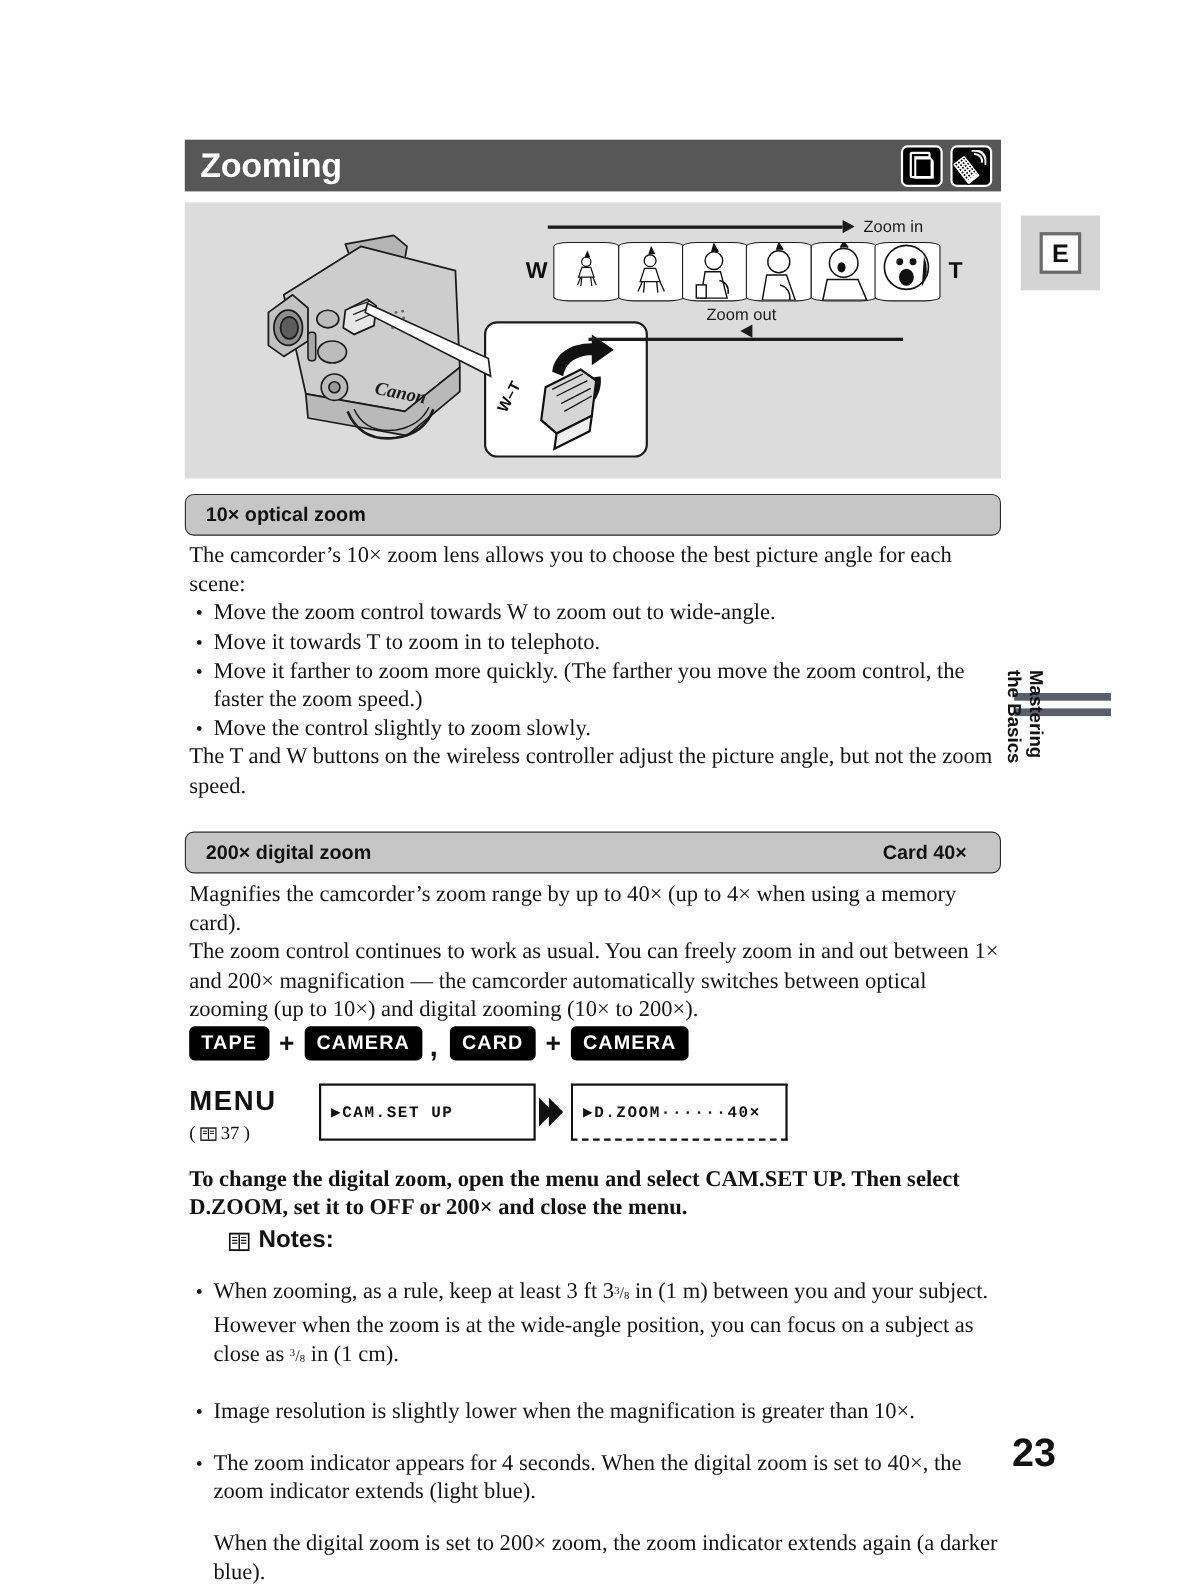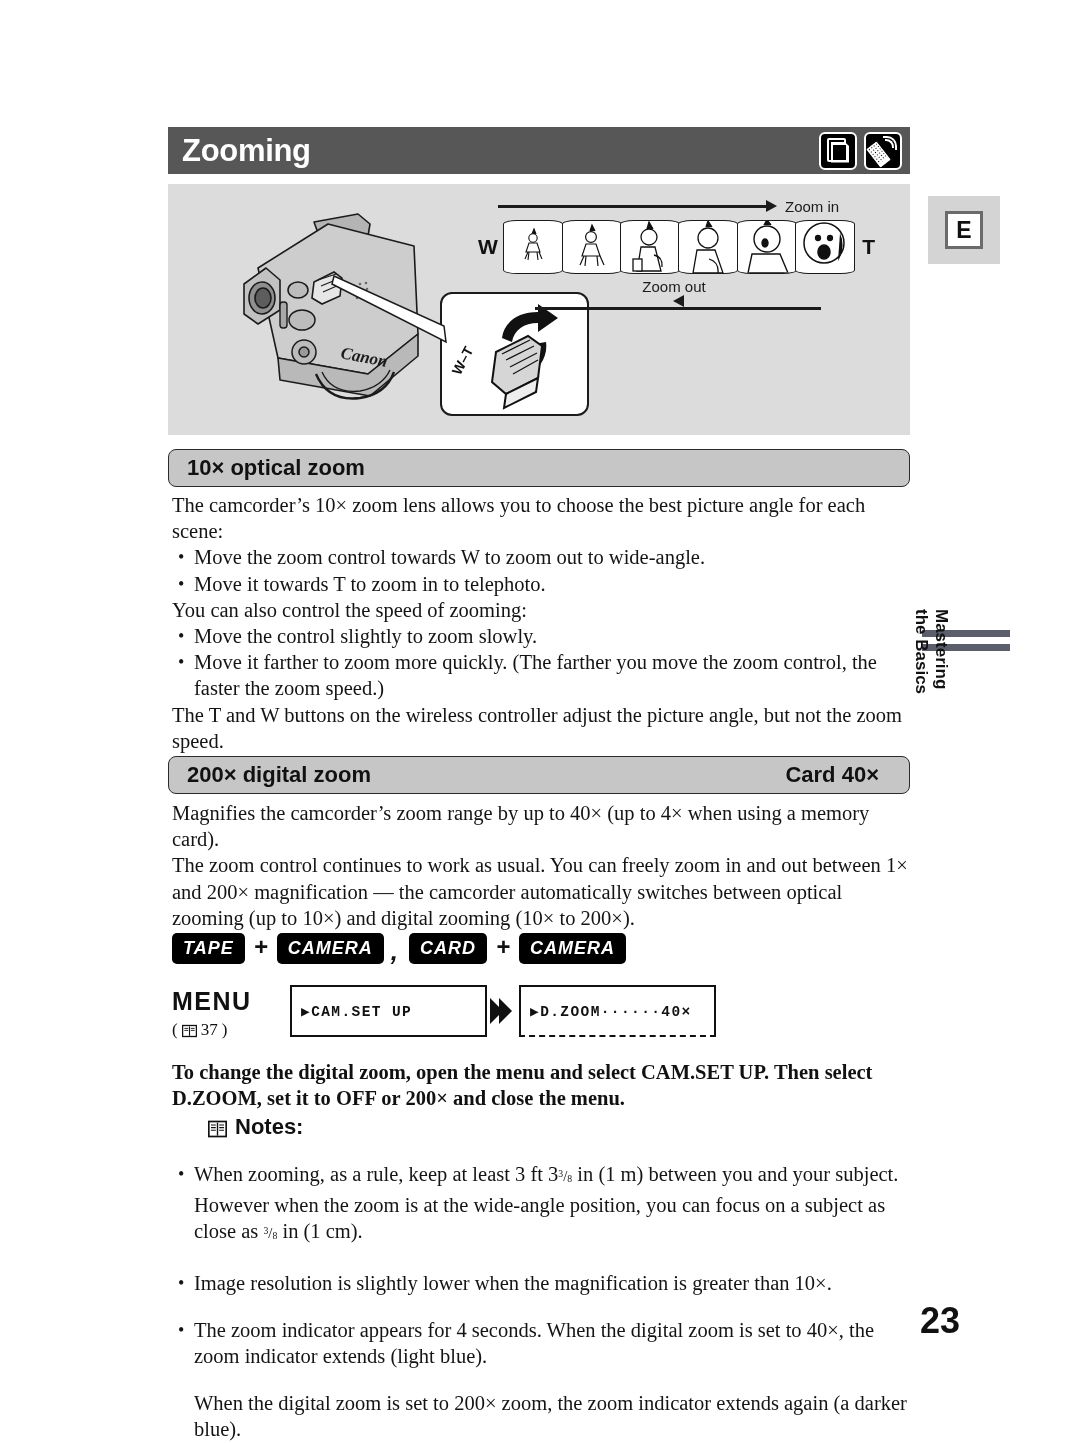--- a/index.html
+++ b/index.html
@@ -213,21 +213,21 @@
   
   .section-head {
     position:absolute;
     left:168px; width:742px; height:38px;
     background:#c6c6c6;
     border:1.5px solid #2b2b2b;
     border-radius:8px;
     box-sizing:border-box;
     display:flex; align-items:center; justify-content:space-between;
     font-family:"Liberation Sans", sans-serif;
-    font-weight:bold; font-size:22px; color:#111;
+    font-weight:bold; font-size:18px; color:#111;
   }
   .section-head .sh-left { padding-left:18px; }
   .section-head .sh-right { padding-right:30px; }
   #head-optical { top:449px; }
   #head-digital { top:756px; }
 
   
   .body-block {
     position:absolute;
     left:172px; width:740px;
@@ -244,23 +244,22 @@
     content:"\2022";
     position:absolute; left:6px; top:0;
     font-size:18px;
   }
   #body-optical { top:492px; }
   #body-digital { top:800px; }
 
   
   #badges {
     position:absolute; left:172px; top:933px;
-    display:flex; 
-    font-family:"Liberation Sans", sans-serif;
-    font-style:italic;
+    display:flex; align-items:center;
+    font-family:"Liberation Sans", sans-serif;
   }
   .badge {
     background:#000; color:#fff;
     font-weight:bold; font-size:18px;
     padding:6px 11px 7px;
     border-radius:5px;
     letter-spacing:1px;
     line-height:1;
   }
   .plus {
@@ -557,23 +556,22 @@
 
   <div class="section-head" id="head-optical">
     <span class="sh-left">10× optical zoom</span>
     <span class="sh-right"></span>
   </div>
 
   <div class="body-block" id="body-optical">
     <p>The camcorder’s 10× zoom lens allows you to choose the best picture angle for each scene:</p>
     <p class="bullet">Move the zoom control towards W to zoom out to wide-angle.</p>
     <p class="bullet">Move it towards T to zoom in to telephoto.</p>
-    <p>You can also control the speed of zooming:</p>
+    <p class="bullet">Move it farther to zoom more quickly. (The farther you move the zoom control, the faster the zoom speed.)</p>
     <p class="bullet">Move the control slightly to zoom slowly.</p>
-    <p class="bullet">Move it farther to zoom more quickly. (The farther you move the zoom control, the faster the zoom speed.)</p>
     <p>The T and W buttons on the wireless controller adjust the picture angle, but not the zoom speed.</p>
   </div>
 
   <div class="section-head" id="head-digital">
     <span class="sh-left">200× digital zoom</span>
     <span class="sh-right">Card 40×</span>
   </div>
 
   <div class="body-block" id="body-digital">
     <p>Magnifies the camcorder’s zoom range by up to 40× (up to 4× when using a memory card).</p>

